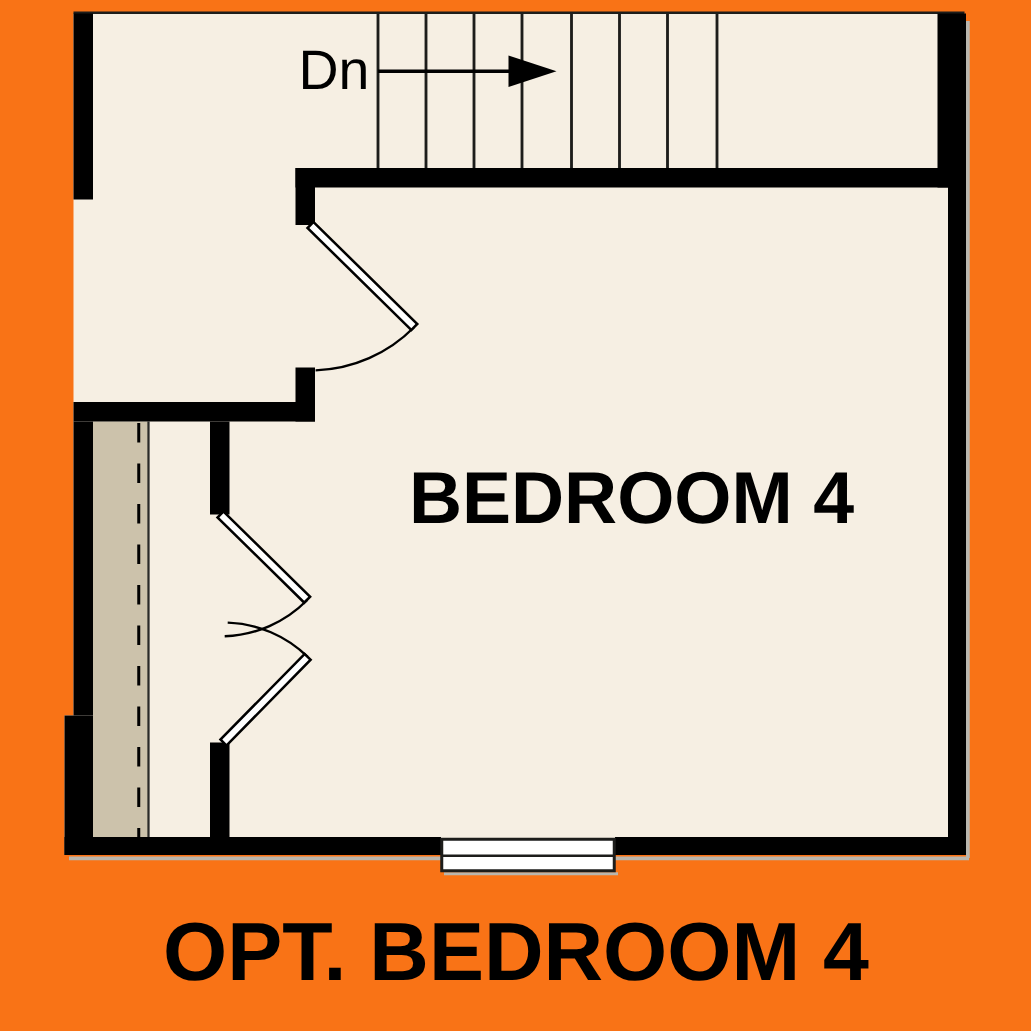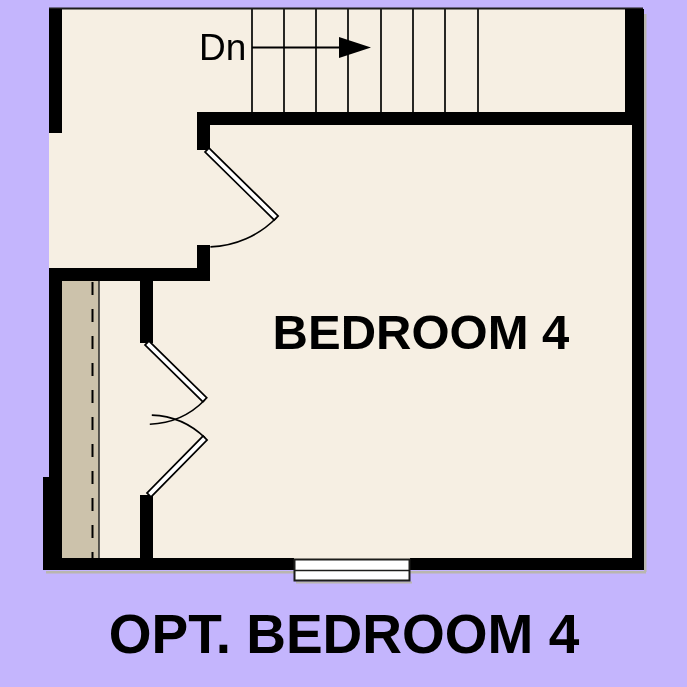--- a/index.html
+++ b/index.html
@@ -1,18 +1,18 @@
 <!DOCTYPE html>
 <html><head>
 <meta charset="utf-8">
 <style>
   html, body { margin: 0; padding: 0; background: #ffffff; }
   .page {
     width: 687px; height: 687px; position: relative;
-    background: #c4b5fd; overflow: hidden;
+    background: #f97316; overflow: hidden;
     font-family: "Liberation Sans", "DejaVu Sans", sans-serif;
   }
   svg { display: block; }
   text { fill: #000000; font-family: "Liberation Sans", "DejaVu Sans", sans-serif; }
   .room-label { font-weight: bold; font-size: 49px; }
   .caption { font-weight: bold; font-size: 55px; }
   .dn-label { font-weight: normal; font-size: 37px; }
 </style>
 </head>
 <body>

